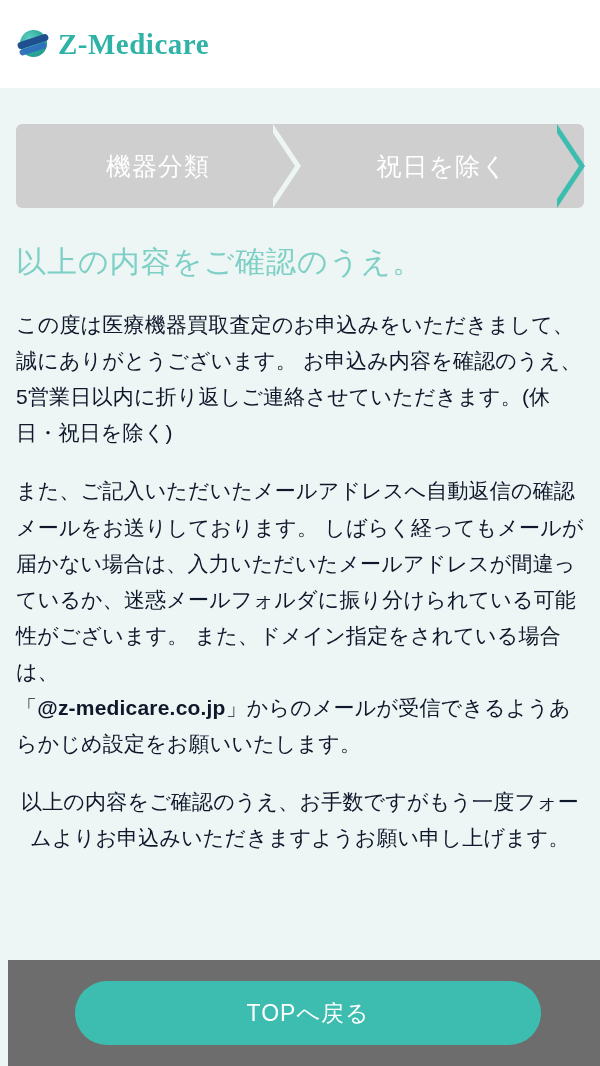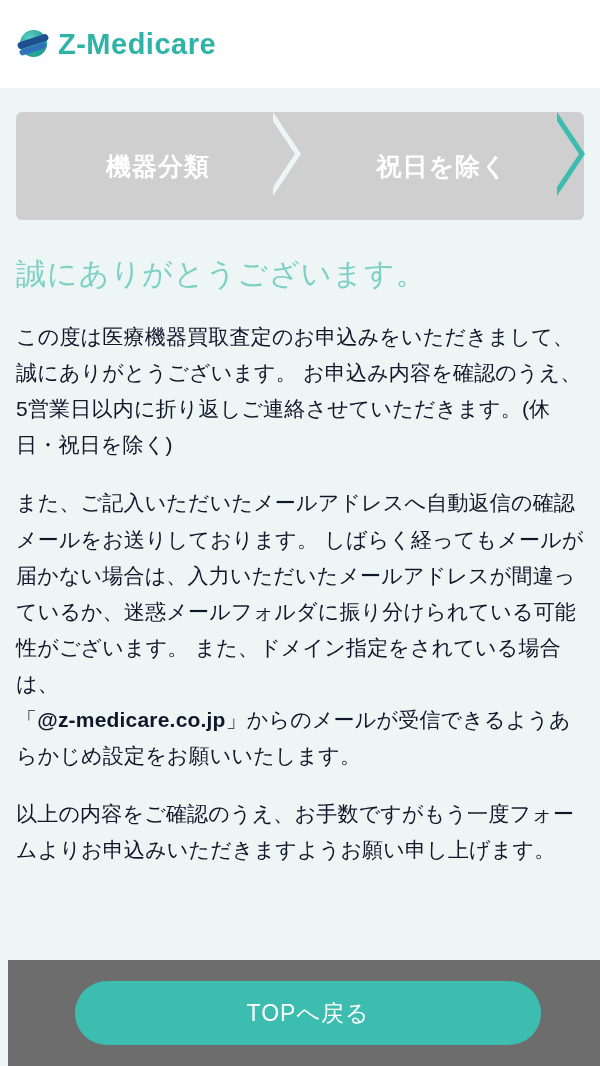--- a/index.html
+++ b/index.html
@@ -71,35 +71,34 @@
     border-radius: 4px;
     background: #2f6fbd;
     transform: rotate(-18deg);
     opacity: .95;
   }
   .logo-text {
     font-size: 29px;
     font-weight: bold;
     letter-spacing: .5px;
     color: #2fb3a6;
-    font-family: Liberation Sans, sans-serif;
+    font-family: Liberation Serif, serif;
   }
 
   
   .content {
     flex: 1 1 auto;
     padding: 0 16px;
     box-sizing: border-box;
     overflow: hidden;
   }
   .steps {
     display: flex;
-    margin-top: 24px;
-    height: 108px;
-    font-weight: bold;
+    margin-top: 36px;
+    height: 84px;
   }
   .step {
     position: relative;
     flex: 1 1 0;
     display: flex;
     align-items: center;
     justify-content: center;
     font-size: 25px;
     color: #ffffff;
     letter-spacing: 1px;
@@ -145,21 +144,21 @@
   .body-copy {
     margin-top: 26px;
     font-size: 21px;
     line-height: 1.72;
     color: #0f172a;
     letter-spacing: .2px;
   }
   .body-copy p {
     margin: 0 0 22px 0;
   }
-  .body-copy p:last-child { margin-bottom: 15px; }
+  .body-copy p:last-child { margin-bottom: 15px; text-align: center; }
   .body-copy .emph {
     font-weight: bold;
     text-align: center;
   }
 
   
   .footer-bar {
     position: absolute;
     left: 8px;
     bottom: 0;
@@ -215,21 +214,21 @@
         <span>祝日を除く</span>
         <span class="notch">
           <svg width="28" height="84" viewBox="0 0 28 84">
               <polygon points="0,0 28,42 0,84" fill="#3dbdb0"></polygon>
               <polygon points="-6,0 22,42 -6,84" fill="#cfcfcf"></polygon>
             </svg>
         </span>
       </div>
     </div>
 
-    <h1 class="headline">誠にありがとうございます。</h1>
+    <h1 class="headline">以上の内容をご確認のうえ。</h1>
 
     <div class="body-copy">
       <p>この度は医療機器買取査定のお申込みをいただきまして、誠にありがとうございます。
 お申込み内容を確認のうえ、5営業日以内に折り返しご連絡させていただきます。(休日・祝日を除く)</p>
       <p>
         <span>また、ご記入いただいたメールアドレスへ自動返信の確認メールをお送りしております。
 しばらく経ってもメールが届かない場合は、入力いただいたメールアドレスが間違っているか、迷惑メールフォルダに振り分けられている可能性がございます。
 また、ドメイン指定をされている場合は、</span><br>
         <span>「</span><span class="emph">@z-medicare.co.jp</span><span>」からのメールが受信できるようあらかじめ設定をお願いいたします。</span>
       </p>

